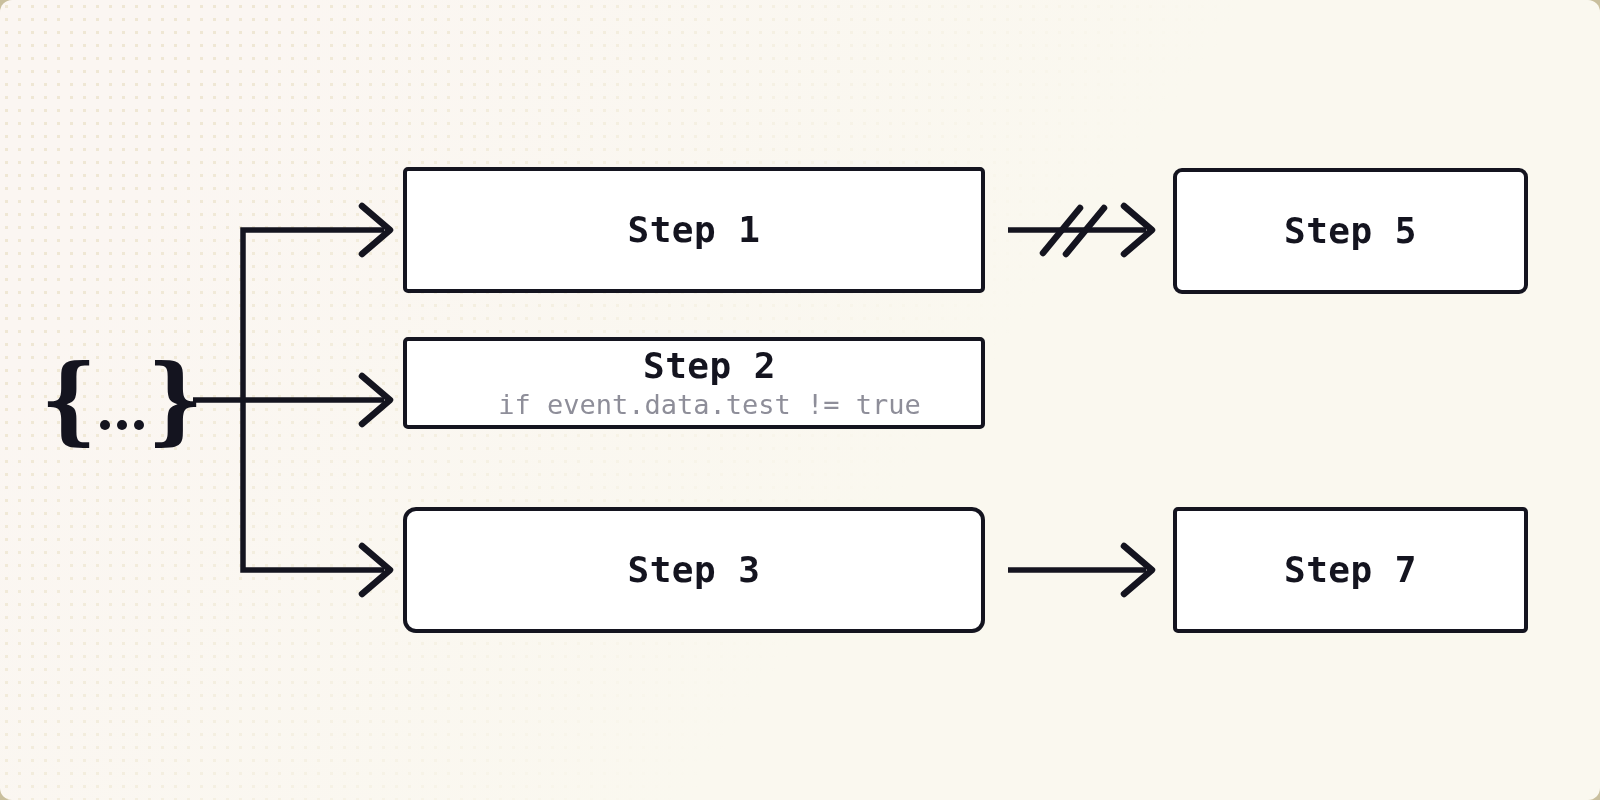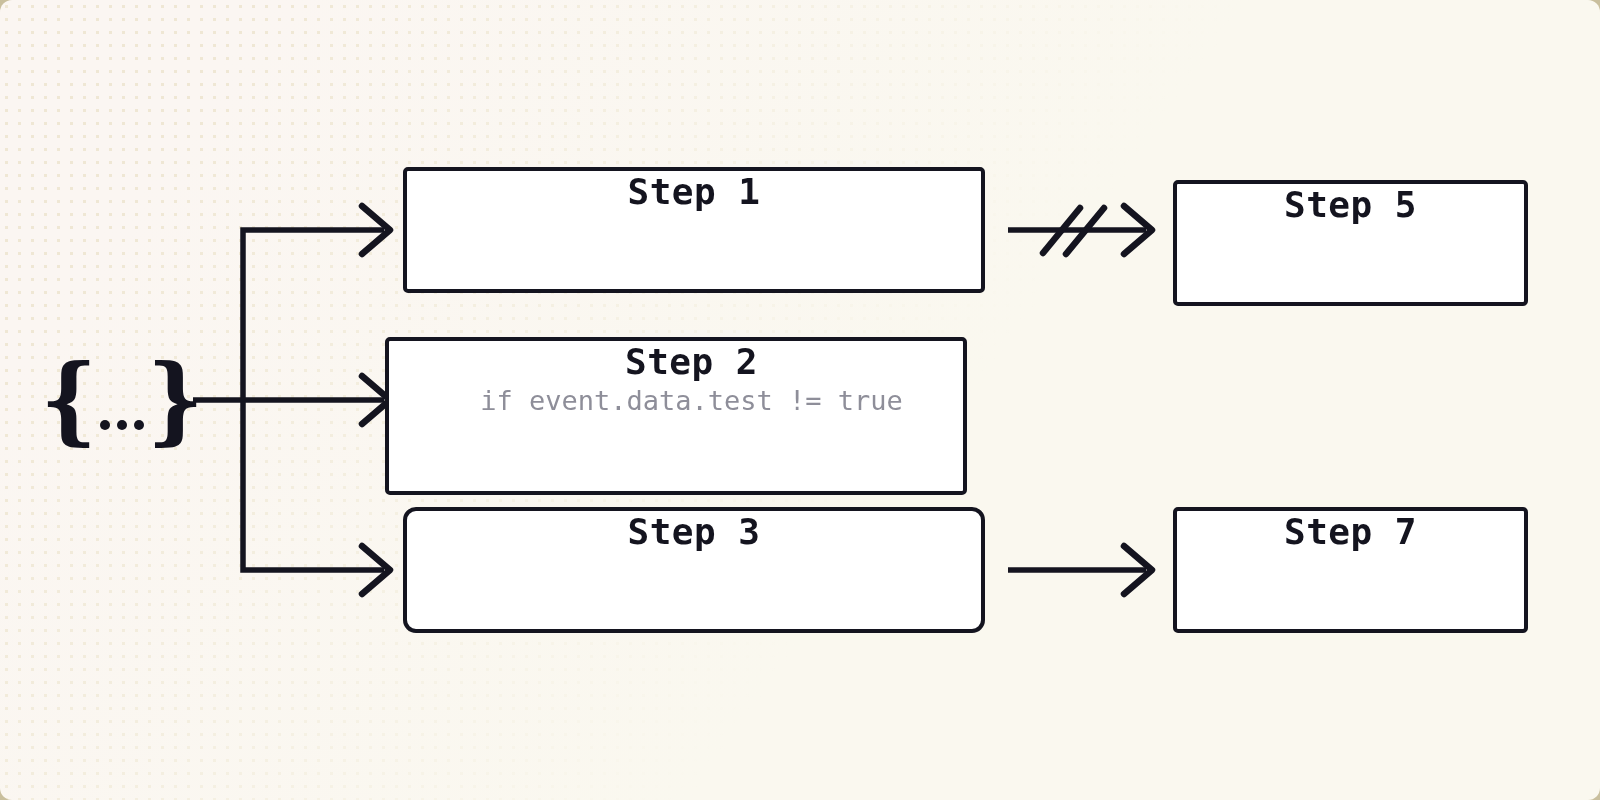--- a/index.html
+++ b/index.html
@@ -36,42 +36,42 @@
   }
   .node {
     position: absolute;
     box-sizing: border-box;
     background: #FFFFFF;
     border: 4px solid #14141F;
     border-radius: 5px;
     display: flex;
     flex-direction: column;
     align-items: center;
-    justify-content: flex-start;
+    justify-content: center;
     color: #14141F;
   }
   .node .label {
     font-weight: bold;
     font-size: 36px;
     letter-spacing: 0.5px;
     line-height: 1.15;
     white-space: nowrap;
   }
   .node .condition {
     font-weight: normal;
     font-size: 27px;
     color: #8E8E99;
     line-height: 1.2;
     margin-top: 3px;
     white-space: nowrap;
   }
   #node-step1 { left: 403px; top: 167px; width: 582px; height: 126px; }
-  #node-step2 { left: 385px; top: 337px; width: 582px; height: 158px; padding-left: 31px; }
+  #node-step2 { left: 403px; top: 337px; width: 582px; height: 92px; padding-left: 31px; }
   #node-step3 { left: 403px; top: 507px; width: 582px; height: 126px; border-radius: 13px; }
-  #node-step5 { left: 1173px; top: 180px; width: 355px; height: 126px; }
+  #node-step5 { left: 1173px; top: 168px; width: 355px; height: 126px; border-radius: 9px; }
   #node-step6 { left: 1173px; top: 507px; width: 355px; height: 126px; }
 
   .source-symbol {
     position: absolute;
     left: 62px;
     top: 346px;
     width: 120px;
     height: 108px;
     display: flex;
     align-items: center;

